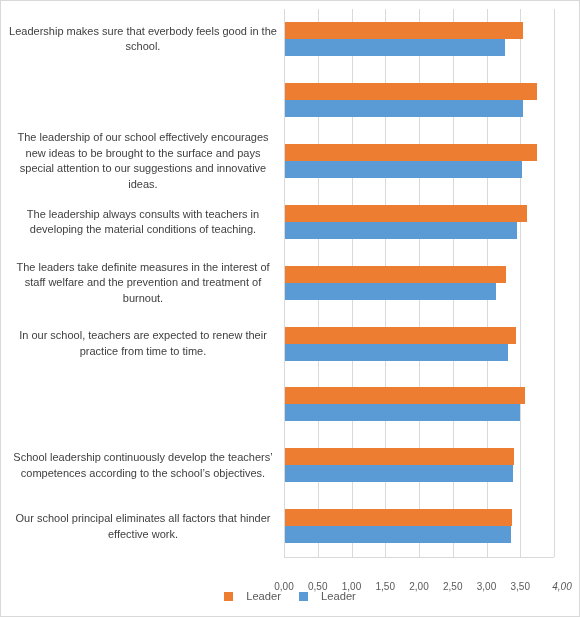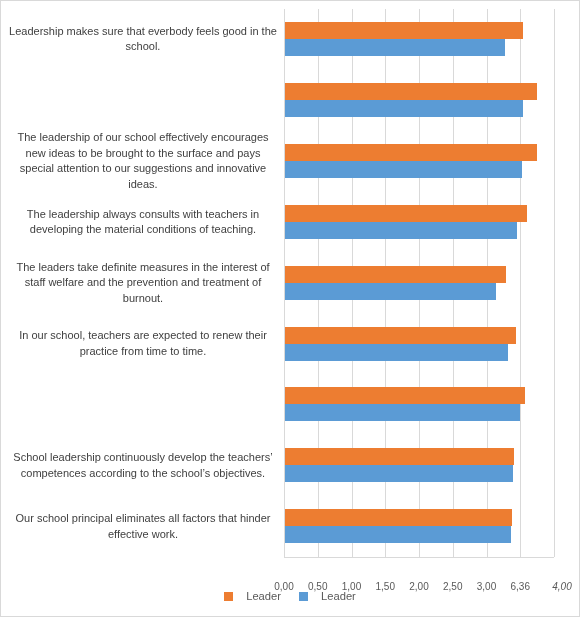--- a/index.html
+++ b/index.html
@@ -241,21 +241,21 @@
     </div>
 
   <div id="x-ticks">
       <div class="tick-label" style="left: 0px;">0,00</div>
       <div class="tick-label" style="left: 33.75px;">0,50</div>
       <div class="tick-label" style="left: 67.5px;">1,00</div>
       <div class="tick-label" style="left: 101.25px;">1,50</div>
       <div class="tick-label" style="left: 135px;">2,00</div>
       <div class="tick-label" style="left: 168.75px;">2,50</div>
       <div class="tick-label" style="left: 202.5px;">3,00</div>
-      <div class="tick-label" style="left: 236.25px;">6,36</div>
+      <div class="tick-label" style="left: 236.25px;">3,50</div>
       <div class="tick-label" style="left: 278px; font-style: italic;">4,00</div>
     </div>
 
   <div id="legend">
       <div class="legend-entry">
         <div class="legend-swatch" style="background: rgb(237, 125, 49);"></div>
         <div class="legend-text">Leader</div>
       </div>
       <div class="legend-entry">
         <div class="legend-swatch" style="background: rgb(91, 155, 213);"></div>

